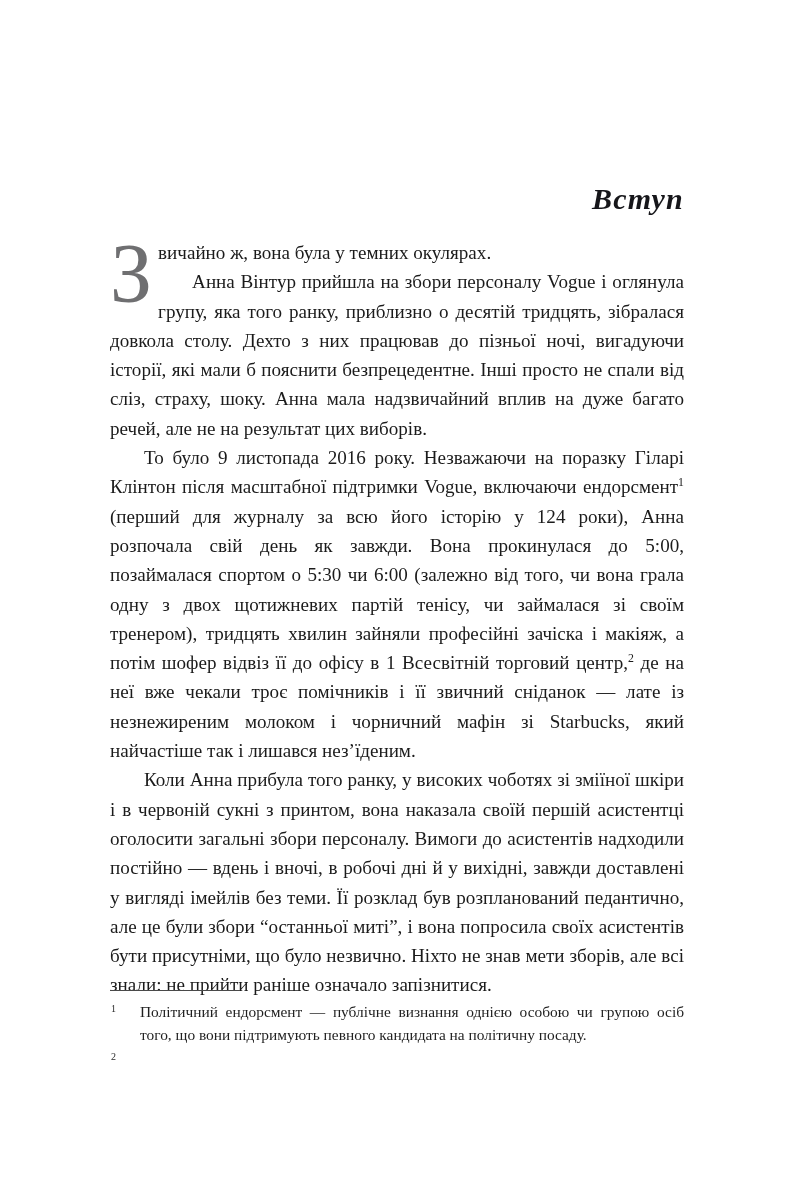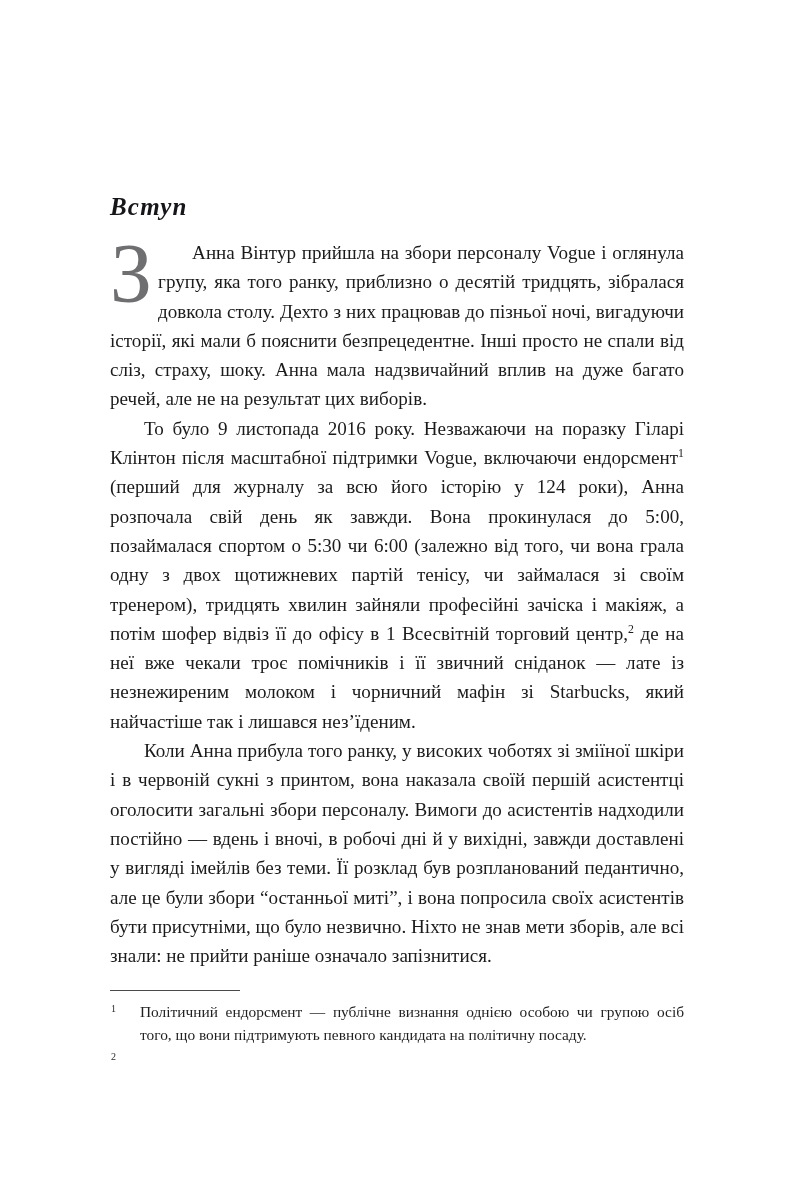--- a/index.html
+++ b/index.html
@@ -16,25 +16,25 @@
     overflow: hidden;
     font-family: "Liberation Serif", "DejaVu Serif", serif;
     color: #1a1a1a;
     box-sizing: border-box;
   }
 
   
   .chapter-title {
     position: absolute;
     left: 110px;
-    top: 176px;
+    top: 162px;
     width: 574px;
-    text-align: left;
+    text-align: right;
     font-style: italic;
-    font-size: 25px;
+    font-size: 30px;
     letter-spacing: 1.2px;
     color: #16161a;
     line-height: 1.1;
   }
 
   
   .body-block {
     position: absolute;
     left: 110px;
     top: 238px;
@@ -113,21 +113,21 @@
 </style>
 </head>
 <body>
 
 <div class="page">
 
   <h1 class="chapter-title">Вступ</h1>
 
   <div class="body-block">
 
-    <p><span class="dropcap">З</span></p>
+    <p><span class="dropcap">З</span><span>вичайно ж, вона була у темних окулярах.</span></p>
 
     <p class="indented"><span>Анна Вінтур прийшла на збори персоналу </span><span class="ital">Vogue</span><span> і оглянула групу, яка того ранку, приблизно о десятій тридцять, зібралася довкола столу. Дехто з них працював до пізньої ночі, вигадуючи історії, які мали б пояснити безпрецедентне. Інші просто не спали від сліз, страху, шоку. Анна мала надзвичайний вплив на дуже багато речей, але не на результат цих виборів.</span></p>
 
     <p class="indented"><span>То було 9 листопада 2016 року. Незважаючи на поразку Гіларі Клінтон після масштабної підтримки </span><span class="ital">Vogue,</span><span> включаючи ендорсмент</span><sup class="fn-ref">1</sup><span> (перший для журналу за всю його історію у 124 роки), Анна розпочала свій день як завжди. Вона прокинулася до 5:00, позаймалася спортом о 5:30 чи 6:00 (залежно від того, чи вона грала одну з двох щотижневих партій тенісу, чи займалася зі своїм тренером), тридцять хвилин зайняли професійні зачіска і макіяж, а потім шофер відвіз її до офісу в 1 Всесвітній торговий центр,</span><sup class="fn-ref">2</sup><span> де на неї вже чекали троє помічників і її звичний сніданок — лате із незнежиреним молоком і чорничний мафін зі Starbucks, який найчастіше так і лишався нез’їденим.</span></p>
 
     <p class="indented">Коли Анна прибула того ранку, у високих чоботях зі зміїної шкіри і в червоній сукні з принтом, вона наказала своїй першій асистентці оголосити загальні збори персоналу. Вимоги до асистентів надходили постійно — вдень і вночі, в робочі дні й у вихідні, завжди доставлені у вигляді імейлів без теми. Її розклад був розпланований педантично, але це були збори “останньої миті”, і вона попросила своїх асистентів бути присутніми, що було незвично. Ніхто не знав мети зборів, але всі знали: не прийти раніше означало запізнитися.</p>
 
   </div>
 
   <div class="footnotes">

